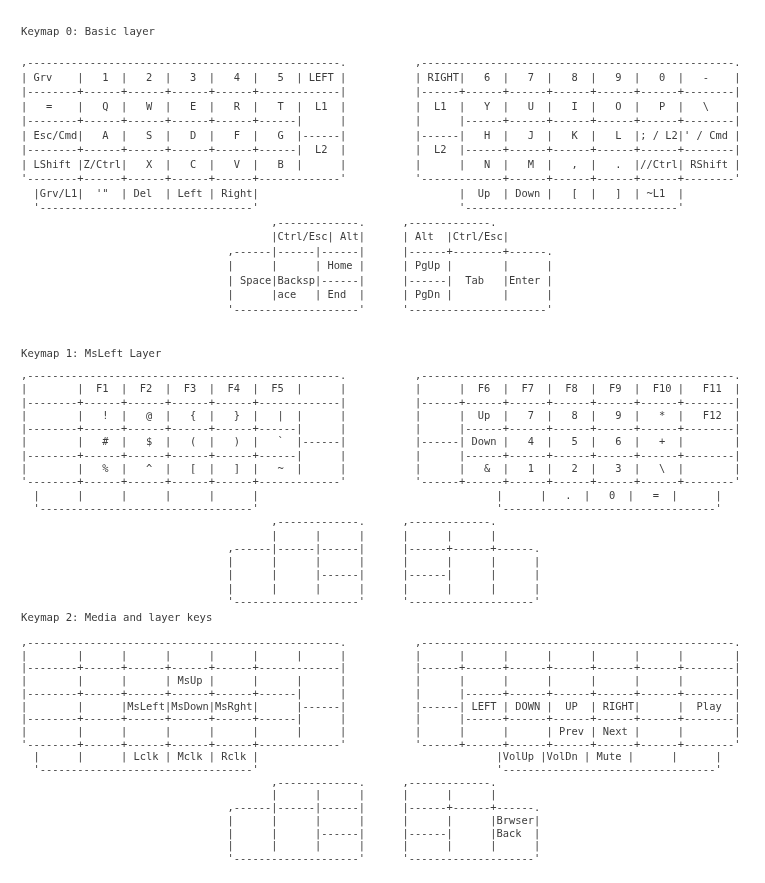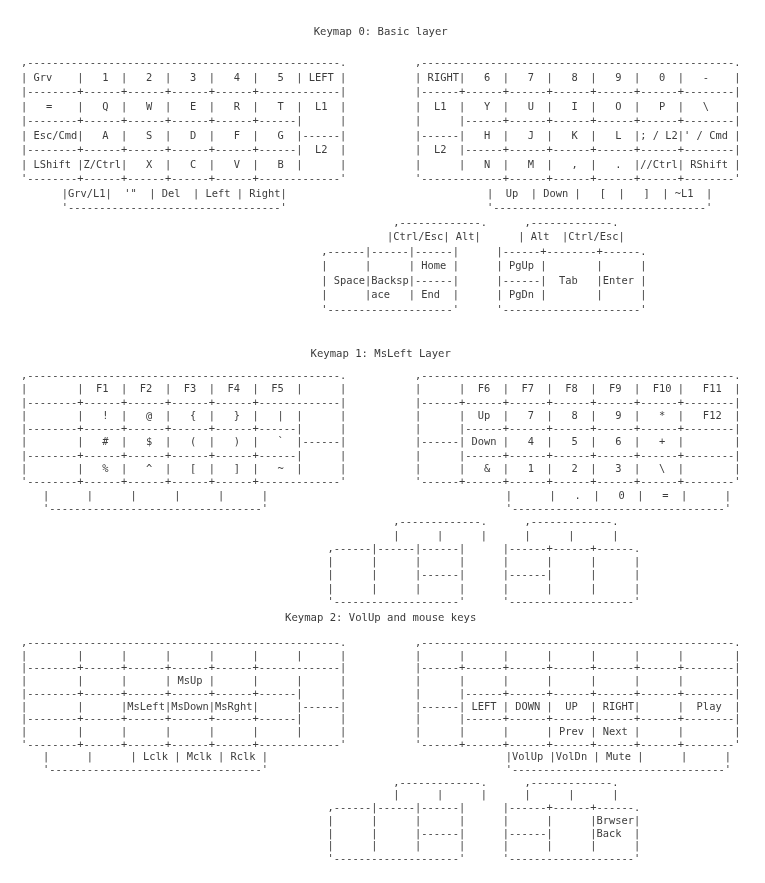--- a/index.html
+++ b/index.html
@@ -10,21 +10,20 @@
   body {
     width: 765px;
     height: 883px;
     position: relative;
     overflow: hidden;
     font-family: "DejaVu Sans Mono", "Liberation Mono", monospace;
   }
   .doc {
     position: absolute;
     inset: 0;
-    text-align: center;
   }
   section.km {
     position: absolute;
     left: 21px;
   }
   .km-title {
     font-size: 10.6px;
     line-height: 14px;
     color: #3a3a3a;
     white-space: pre;
@@ -87,21 +86,21 @@
                                         ,-------------.      ,-------------.
                                         |      |      |      |      |      |
                                  ,------|------|------|      |------+------+------.
                                  |      |      |      |      |      |      |      |
                                  |      |      |------|      |------|      |      |
                                  |      |      |      |      |      |      |      |
                                  '--------------------'      '--------------------'</pre>
   </section>
 
   <section class="km" id="km2">
-    <div class="km-title">Keymap 2: VolUp and mouse keys</div>
+    <div class="km-title">Keymap 2: Media and layer keys</div>
     <pre class="ascii">,--------------------------------------------------.           ,--------------------------------------------------.
 |        |      |      |      |      |      |      |           |      |      |      |      |      |      |        |
 |--------+------+------+------+------+-------------|           |------+------+------+------+------+------+--------|
 |        |      |      | MsUp |      |      |      |           |      |      |      |      |      |      |        |
 |--------+------+------+------+------+------|      |           |      |------+------+------+------+------+--------|
 |        |      |MsLeft|MsDown|MsRght|      |------|           |------| LEFT | DOWN |  UP  | RIGHT|      |  Play  |
 |--------+------+------+------+------+------|      |           |      |------+------+------+------+------+--------|
 |        |      |      |      |      |      |      |           |      |      |      | Prev | Next |      |        |
 '--------+------+------+------+------+-------------'           '------+------+------+------+------+------+--------'
   |      |      | Lclk | Mclk | Rclk |                                      |VolUp |VolDn | Mute |      |      |

